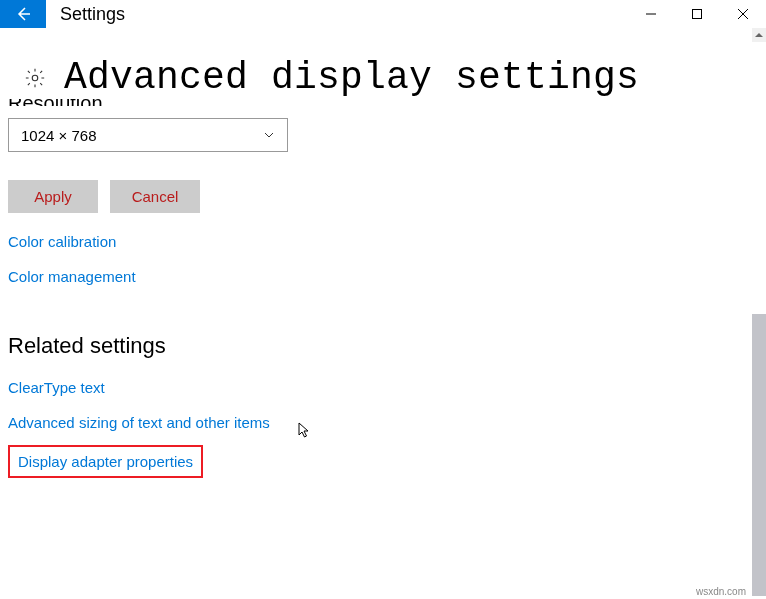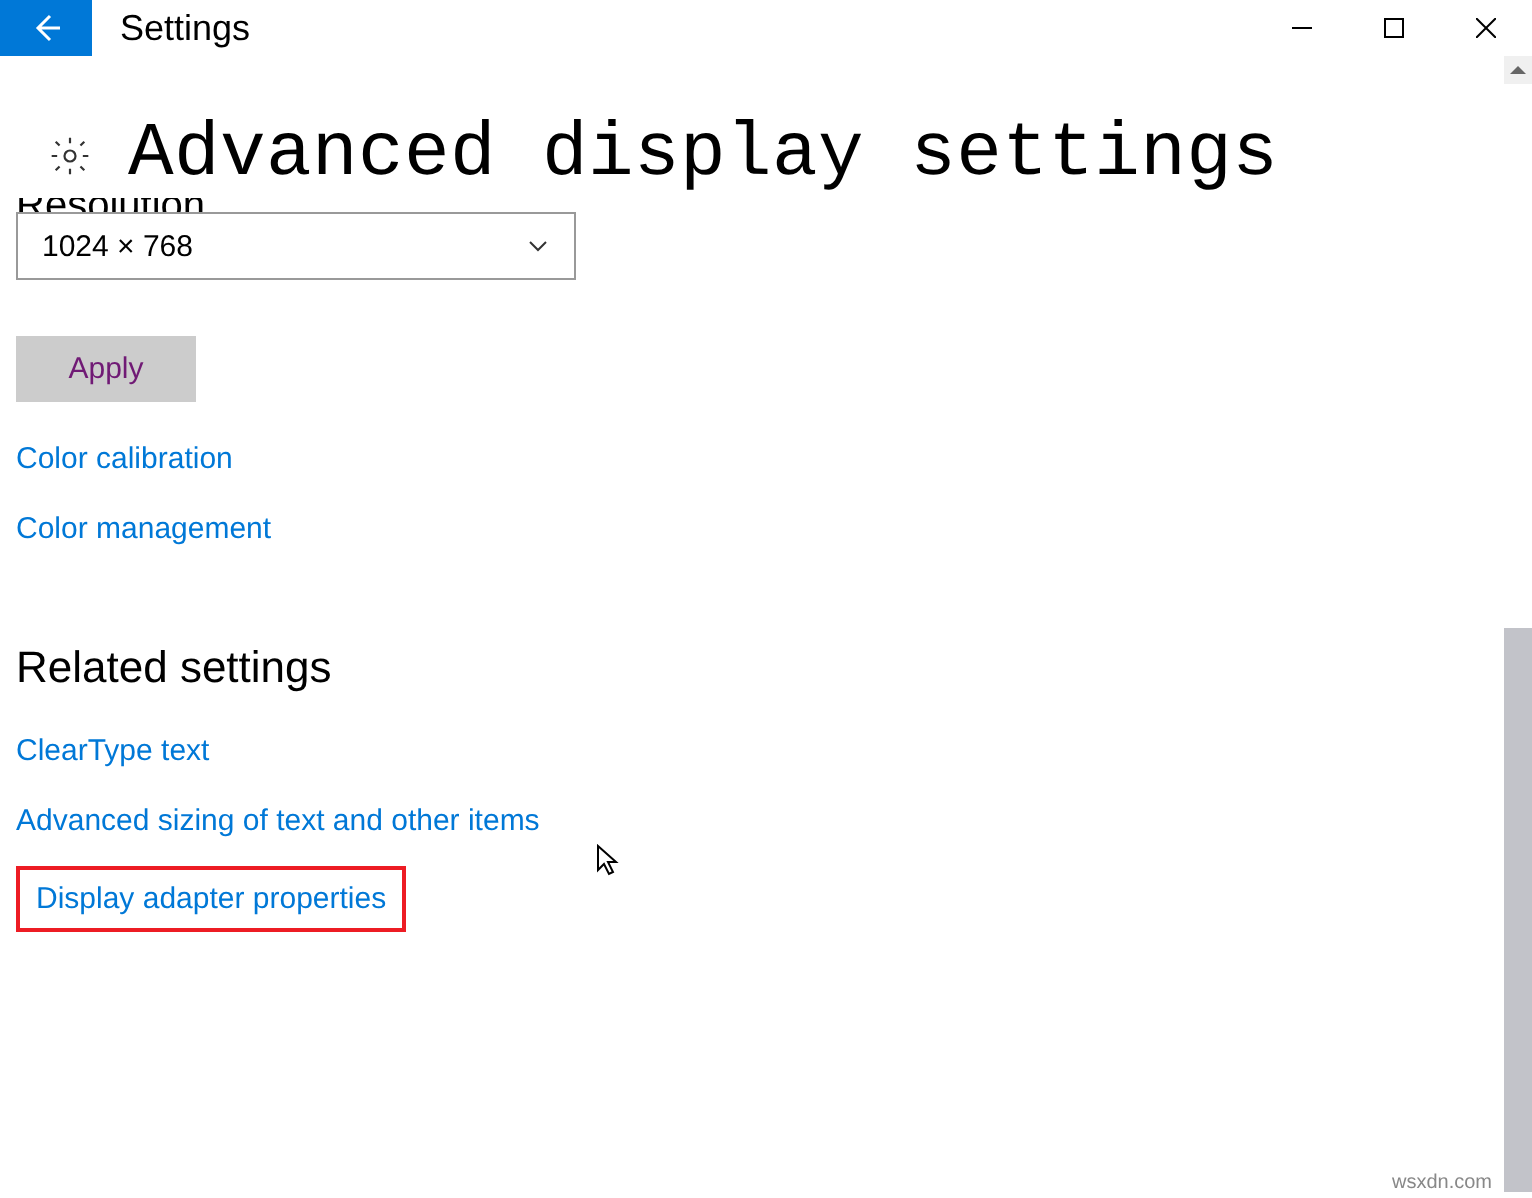--- a/index.html
+++ b/index.html
@@ -65,41 +65,42 @@
   }
   .cut-label {
     font-size: 20px;
     font-weight: 400;
     margin-top: -7px; 
     height: 14px;
     overflow: hidden;
     color: #000;
   }
   .dropdown {
+    margin-top: 12px;
     width: 280px;
     height: 34px;
     border: 1px solid #999;
     display: flex;
     align-items: center;
     justify-content: space-between;
     padding: 0 12px;
     font-size: 15px;
     background: #fff;
   }
   .dropdown svg { width: 12px; height: 12px; stroke:#333; stroke-width:1; fill:none; }
   .btnrow {
     margin-top: 28px;
     display: flex;
     gap: 12px;
   }
   .btn {
     width: 90px;
     height: 33px;
     background: #ccc;
-    color: #701a75;
+    color: #b91c1c;
     display: flex;
     align-items: center;
     justify-content: center;
     font-size: 15px;
   }
   .section-h {
     font-weight: 400;
     font-size: 22px;
     margin-top: 48px;
   }
@@ -206,20 +207,21 @@
 
   <div class="dropdown">
     <span>1024 × 768</span>
     <svg viewBox="0 0 12 12">
         <path d="M2 4 L6 8 L10 4"></path>
       </svg>
   </div>
 
   <div class="btnrow">
     <div class="btn">Apply</div>
+    <div class="btn">Cancel</div>
   </div>
 
   <a class="link">Color calibration</a>
   <a class="link">Color management</a>
 
   <h2 class="section-h">Related settings</h2>
   <a class="link">ClearType text</a>
   <a class="link">Advanced sizing of text and other items</a>
   <div class="highlight-box">
     <a class="link">Display adapter properties</a>

